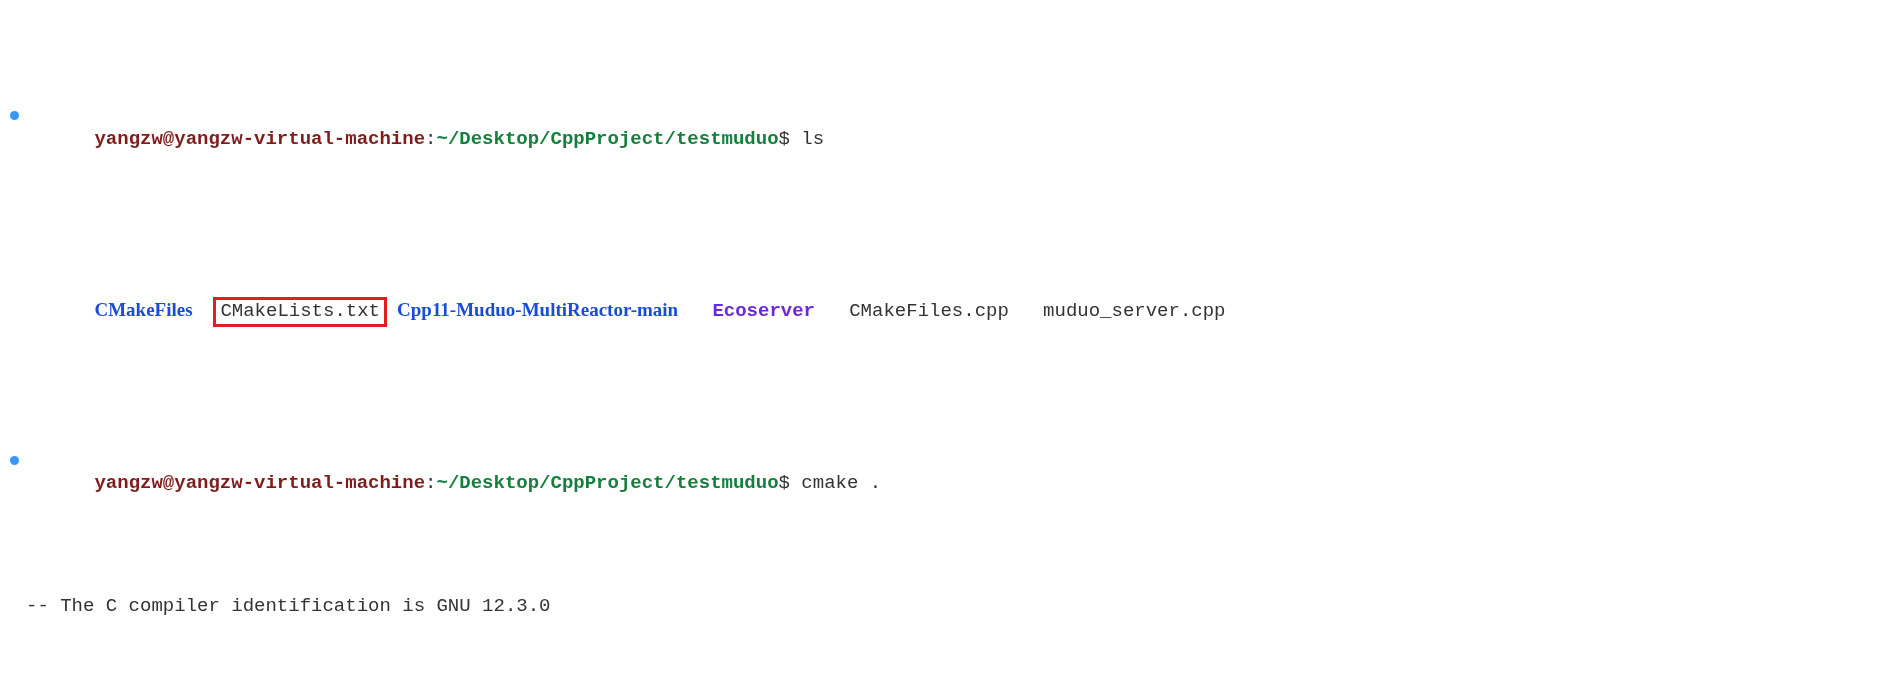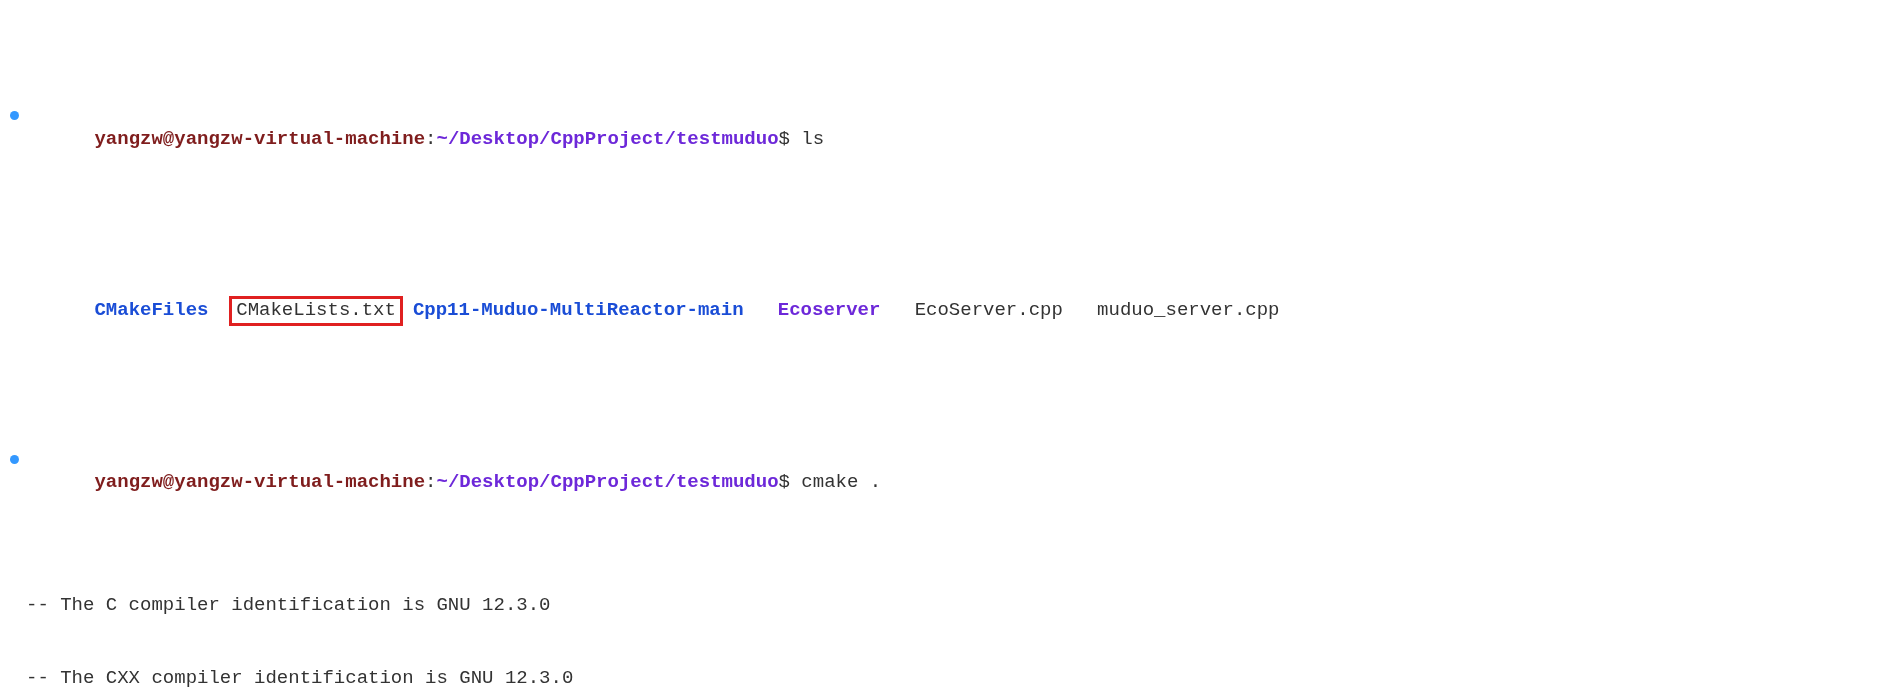--- a/index.html
+++ b/index.html
@@ -34,23 +34,23 @@
     width: 9px;
     height: 9px;
     border-radius: 50%;
     background: #3398ff;
     display: inline-block;
   }
   .content {
     padding-left: 6px;
   }
   .u { color: #7f1d1d; font-weight: bold; } 
-  .p { color: #6d28d9; font-weight: bold; } 
+  .p { color: #15803d; font-weight: bold; } 
   .d { color: #333333; } 
-  .dir { color: #1a4dd6; font-weight: bold; }
+  .dir { color: #1a4dd6; font-weight: bold; font-family: Liberation Serif, serif; }
   .exe { color: #6d28d9; font-weight: bold; }
   .highlight {
     border: 3px solid #e02020;
     padding: 0 4px 2px 4px;
     margin: -3px 10px -3px -2px;
     display: inline-block;
     line-height: 22px;
   }
 </style>
 </head>
@@ -63,34 +63,33 @@
     <span class="gutter"><span class="bullet-blue"></span></span>
     <span class="content">
       <span class="u">yangzw@yangzw-virtual-machine</span><span class="d">:</span><span class="p">~/Desktop/CppProject/testmuduo</span><span class="d">$</span><span class="d"> </span><span class="d">ls</span>
     </span>
   </div>
 
   
   <div class="line">
     <span class="gutter"></span>
     <span class="content">
-      <span class="dir">CMakeFiles</span><span>  </span><span class="highlight"><span class="d">CMakeLists.txt</span></span><span class="dir">Cpp11-Muduo-MultiReactor-main</span><span>   </span><span class="exe">Ecoserver</span><span>   </span><span class="d">EcoServer.cpp</span><span>   </span><span class="d">muduo_server.cpp</span>
+      <span class="dir">CMakeFiles</span><span>  </span><span class="highlight"><span class="d">CMakeLists.txt</span></span><span class="dir">Cpp11-Muduo-MultiReactor-main</span><span>   </span><span class="exe">Ecoserver</span><span>   </span><span class="d">CMakeFiles.cpp</span><span>   </span><span class="d">muduo_server.cpp</span>
     </span>
   </div>
 
   
   <div class="line">
     <span class="gutter"><span class="bullet-blue"></span></span>
     <span class="content">
       <span class="u">yangzw@yangzw-virtual-machine</span><span class="d">:</span><span class="p">~/Desktop/CppProject/testmuduo</span><span class="d">$</span><span> </span><span class="d">cmake .</span>
     </span>
   </div>
 
   <div class="line"><span class="gutter"></span><span class="content d">-- The C compiler identification is GNU 12.3.0</span></div>
-  <div class="line"><span class="gutter"></span><span class="content d">-- The CXX compiler identification is GNU 12.3.0</span></div>
   
   
   
   
   
   
   
   
   
   

